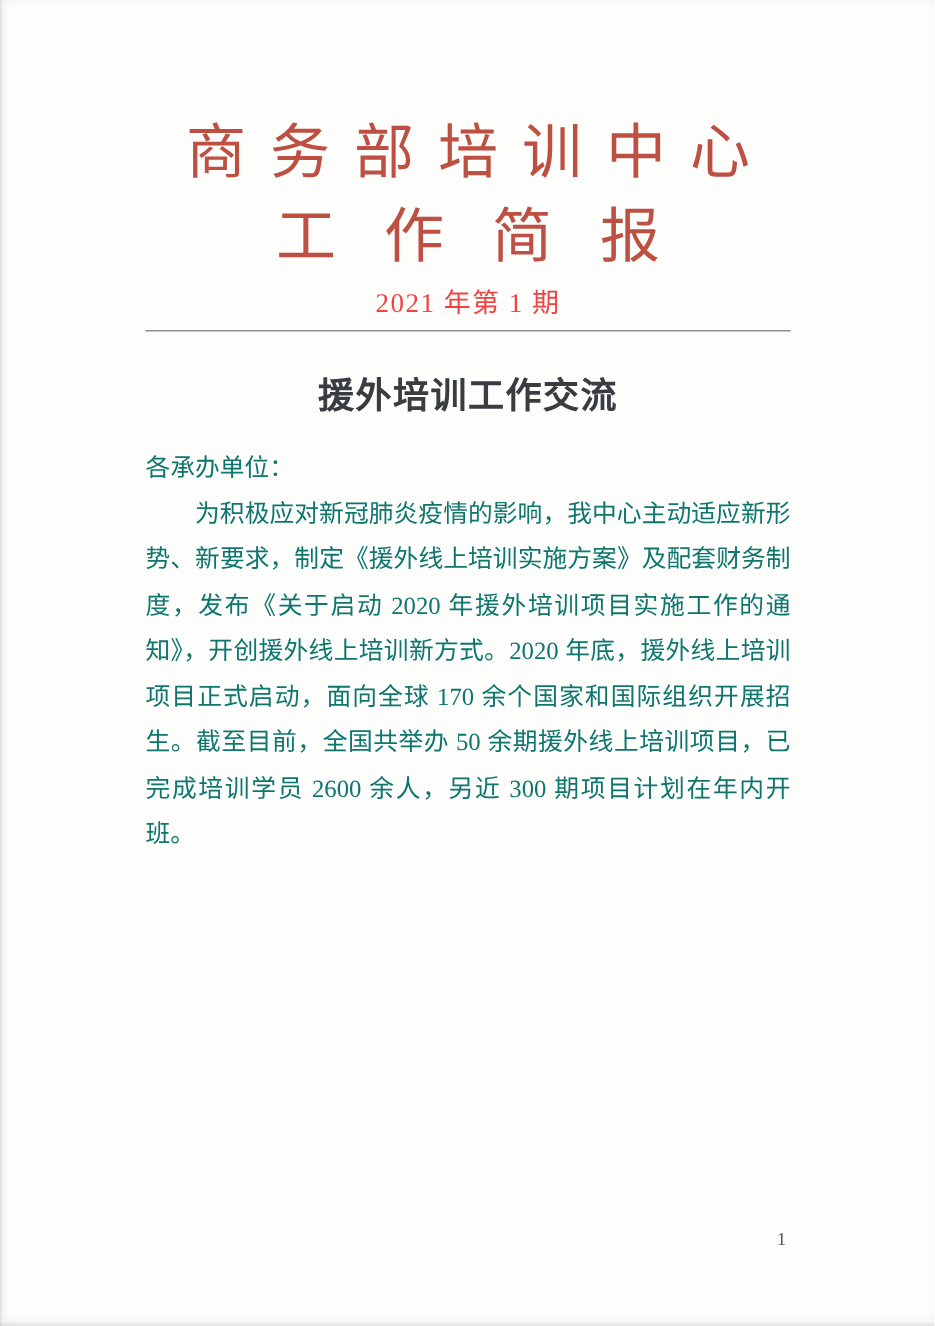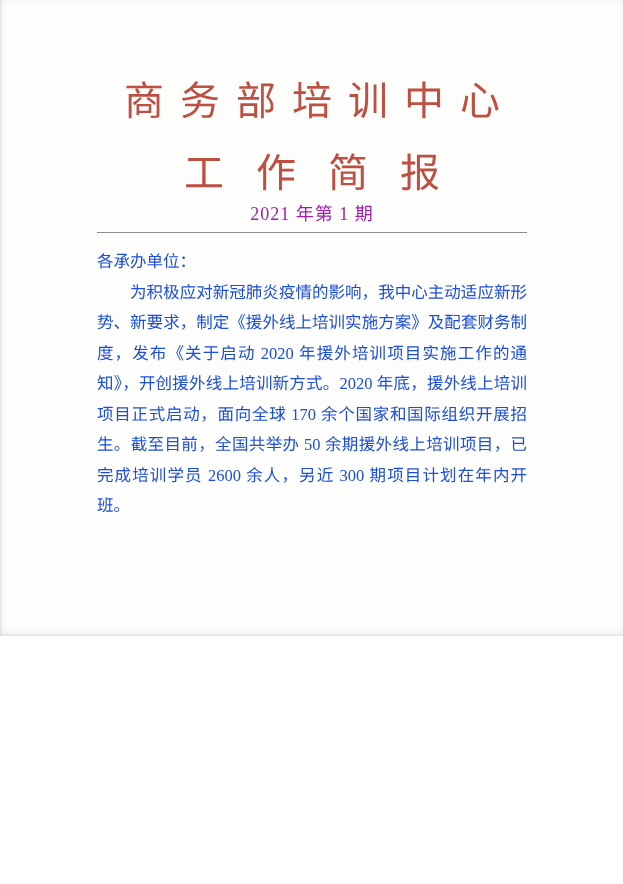--- a/index.html
+++ b/index.html
@@ -5,21 +5,21 @@
   * { margin: 0; padding: 0; box-sizing: border-box; }
 
   html, body {
     background: #ffffff;
     font-family: "Liberation Serif", "DejaVu Serif", serif;
   }
 
   .page {
     position: relative;
     width: 623px;
-    height: 636px;
+    height: 884px;
     background: #fdfdfc;
     overflow: hidden;
     
     box-shadow: inset 3px 0 6px rgba(120,120,120,0.07),
                 inset 0 -3px 6px rgba(120,120,120,0.07);
   }
   
   .page::before {
     content: "";
     position: absolute;
@@ -49,31 +49,32 @@
     text-align: center;
     font-size: 40px;
     line-height: 52px;
     font-weight: 500;
   }
   .title-line-1 {
     letter-spacing: 0.40em;
     text-indent: 0.40em;
   }
   .title-line-2 {
-    margin-top: 20px;
+    margin-top: 8px;
     letter-spacing: 0.80em;
     text-indent: 0.80em;
+    font-family: Liberation Mono, monospace;
   }
 
   .issue {
     margin-top: 2px;
     text-align: center;
     font-size: 18px;
     line-height: 24px;
-    color: #a21caf;
+    color: #ef4444;
     letter-spacing: 1px;
   }
 
   .rule {
     margin-top: 6px;
     border: none;
     border-top: 1px solid #8f8f8f;
     height: 0;
   }
 
@@ -81,21 +82,21 @@
     margin-top: 26px;
     text-align: center;
     font-size: 24px;
     line-height: 36px;
     font-weight: bold;
     color: #393d41;
     letter-spacing: 1px;
   }
 
   .body-text {
-    color: #1d4ed8;
+    color: #0f766e;
     font-size: 16.5px;
     line-height: 30.5px;
   }
 
   .salutation {
     margin-top: 14px;
   }
 
   .para {
     text-align: justify;
@@ -120,20 +121,21 @@
   <div class="col">
 
     <div class="masthead">
       <div class="title-line title-line-1">商务部培训中心</div>
       <div class="title-line title-line-2">工作简报</div>
       <div class="issue">2021 年第 1 期</div>
       <hr class="rule">
     </div>
 
     <div>
+      <div class="article-heading">援外培训工作交流</div>
 
       <div class="body-text salutation">各承办单位：</div>
 
       <p class="body-text para">为积极应对新冠肺炎疫情的影响，我中心主动适应新形势、新要求，制定《援外线上培训实施方案》及配套财务制度，发布《关于启动 2020 年援外培训项目实施工作的通知》，开创援外线上培训新方式。2020 年底，援外线上培训项目正式启动，面向全球 170 余个国家和国际组织开展招生。截至目前，全国共举办 50 余期援外线上培训项目，已完成培训学员 2600 余人，另近 300 期项目计划在年内开班。</p>
 
     </div>
 
   </div>
 
   <div class="page-number">1</div>

